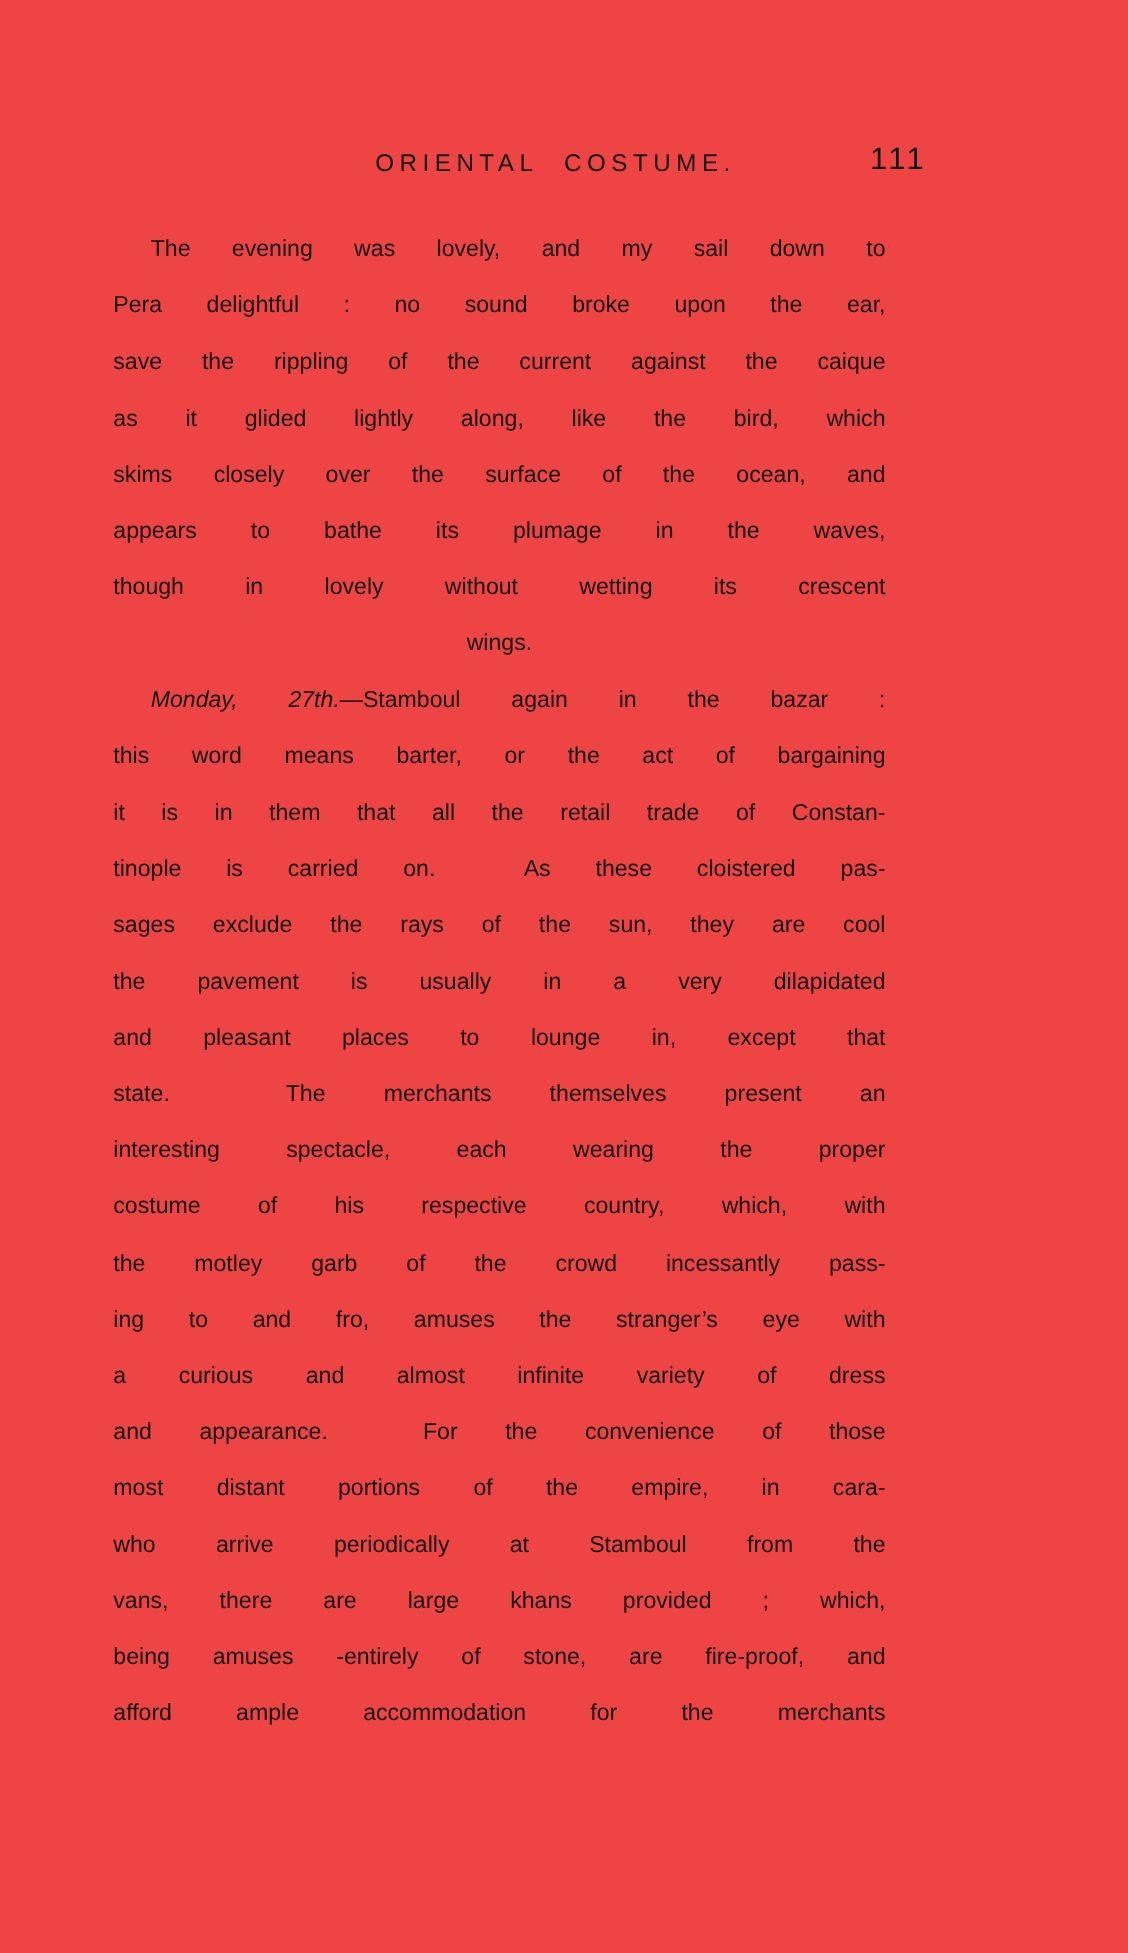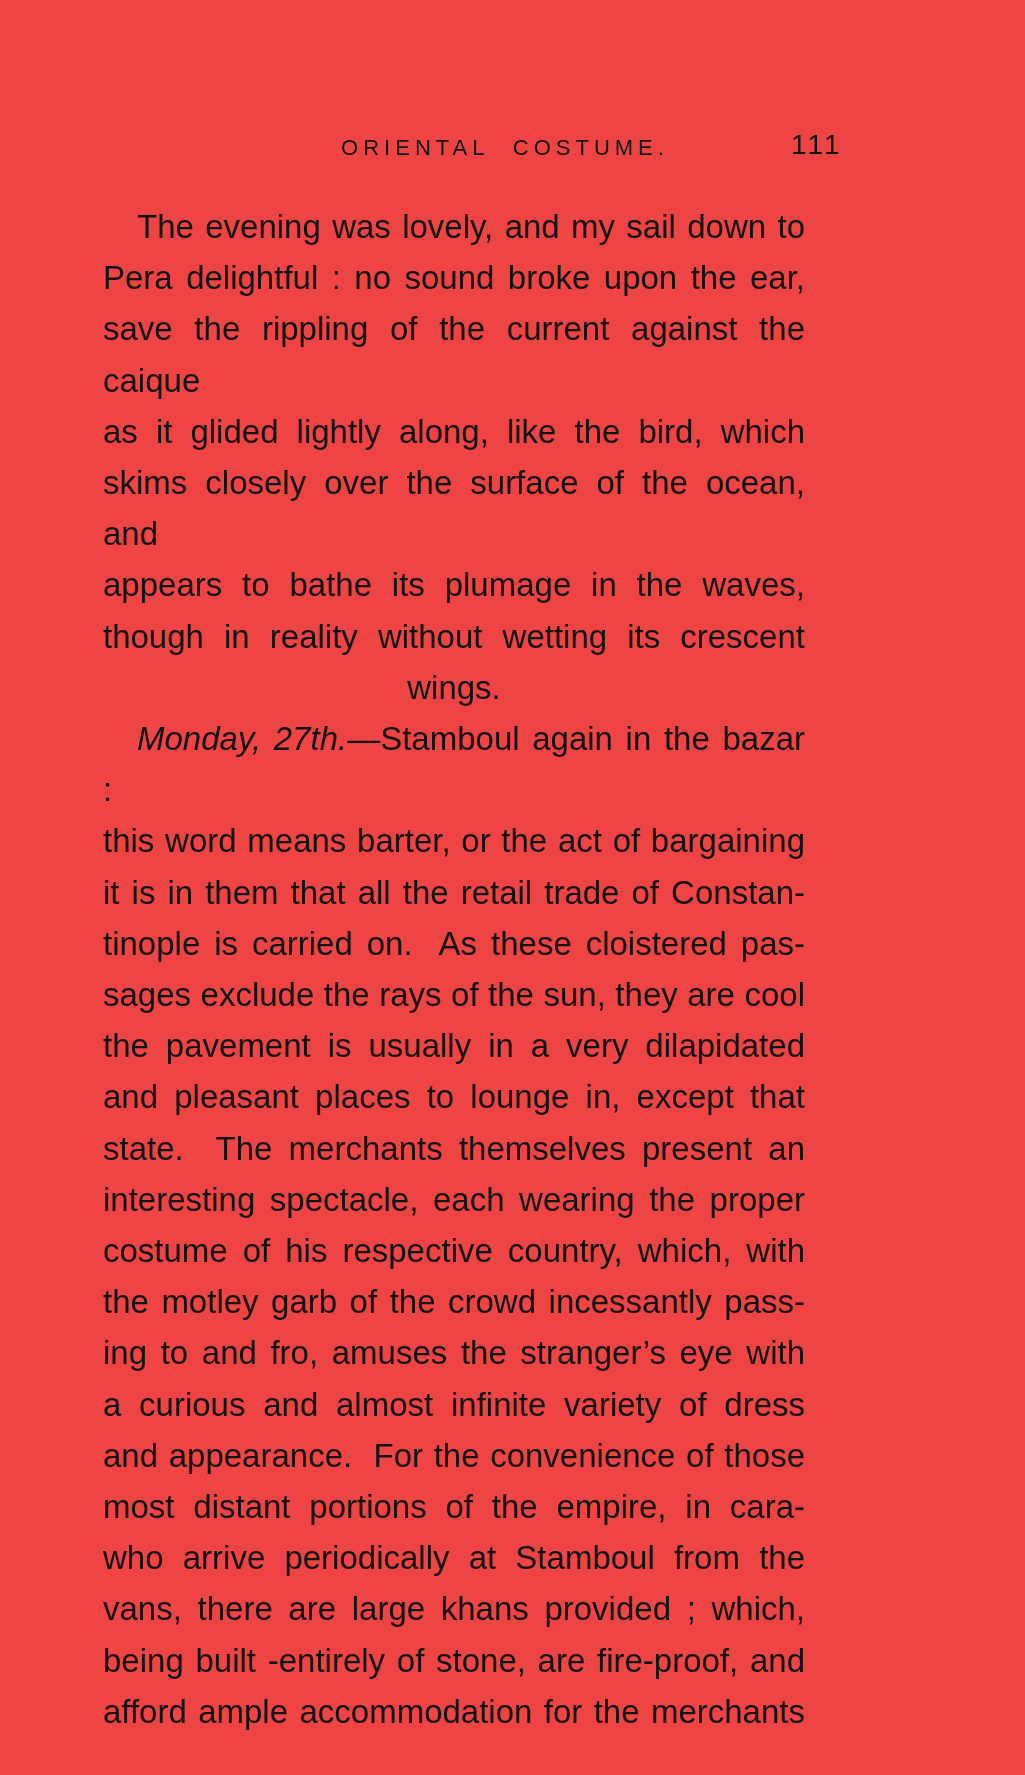--- a/index.html
+++ b/index.html
@@ -36,21 +36,21 @@
     line-height: 1;
     letter-spacing: 3px;
     color: #141414;
     margin-left: 36px;
   }
   .text-block {
     position: absolute;
     left: 103px;
     top: 201px;
     width: 702px;
-    font-size: 33px;
+    font-size: 21px;
     line-height: 51.2px;
     color: #121212;
   }
   .line {
     text-align: center;
   }
   .line.justify {
     text-align: justify;
     text-align-last: justify;
   }
@@ -68,35 +68,35 @@
 <div class="page">
   <div class="running-title">ORIENTAL COSTUME.</div>
   <div class="page-number">111</div>
   <div class="text-block">
       <div class="line justify indent"><span>The evening was lovely, and my sail down to</span></div>
       <div class="line justify"><span>Pera delightful : no sound broke upon the ear,</span></div>
       <div class="line justify"><span>save the rippling of the current against the caique</span></div>
       <div class="line justify"><span>as it glided lightly along, like the bird, which</span></div>
       <div class="line justify"><span>skims closely over the surface of the ocean, and</span></div>
       <div class="line justify"><span>appears to bathe its plumage in the waves,</span></div>
-      <div class="line justify"><span>though in reality without wetting its crescent</span></div>
+      <div class="line justify"><span>though in lovely without wetting its crescent</span></div>
       <div class="line"><span>wings.</span></div>
       <div class="line justify indent"><span class="italic">Monday, 27th.</span><span>—Stamboul again in the bazar :</span></div>
       <div class="line justify"><span>this word means barter, or the act of bargaining</span></div>
       <div class="line justify"><span>it is in them that all the retail trade of Constan-</span></div>
       <div class="line justify"><span>tinople is carried on.&nbsp; As these cloistered pas-</span></div>
       <div class="line justify"><span>sages exclude the rays of the sun, they are cool</span></div>
       <div class="line justify"><span>the pavement is usually in a very dilapidated</span></div>
       <div class="line justify"><span>and pleasant places to lounge in, except that</span></div>
       <div class="line justify"><span>state.&nbsp; The merchants themselves present an</span></div>
       <div class="line justify"><span>interesting spectacle, each wearing the proper</span></div>
       <div class="line justify"><span>costume of his respective country, which, with</span></div>
       <div class="line justify"><span>the motley garb of the crowd incessantly pass-</span></div>
       <div class="line justify"><span>ing to and fro, amuses the stranger’s eye with</span></div>
       <div class="line justify"><span>a curious and almost infinite variety of dress</span></div>
       <div class="line justify"><span>and appearance.&nbsp; For the convenience of those</span></div>
       <div class="line justify"><span>most distant portions of the empire, in cara-</span></div>
       <div class="line justify"><span>who arrive periodically at Stamboul from the</span></div>
       <div class="line justify"><span>vans, there are large khans provided ; which,</span></div>
-      <div class="line justify"><span>being built -entirely of stone, are fire-proof, and</span></div>
+      <div class="line justify"><span>being amuses -entirely of stone, are fire-proof, and</span></div>
       <div class="line justify"><span>afford ample accommodation for the merchants</span></div>
     </div>
 </div>
 
 </body></html>

